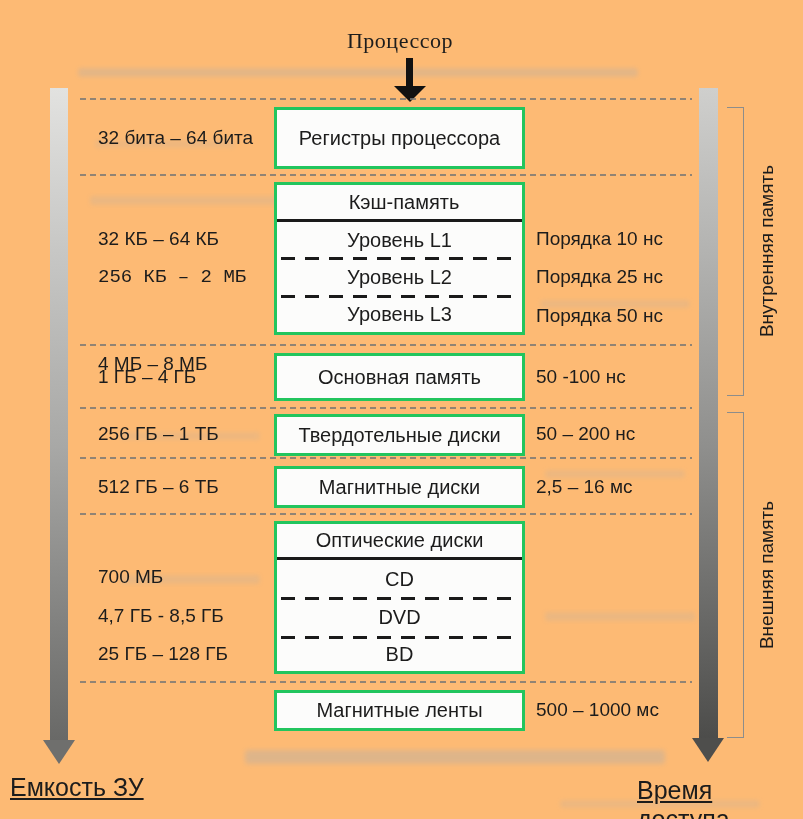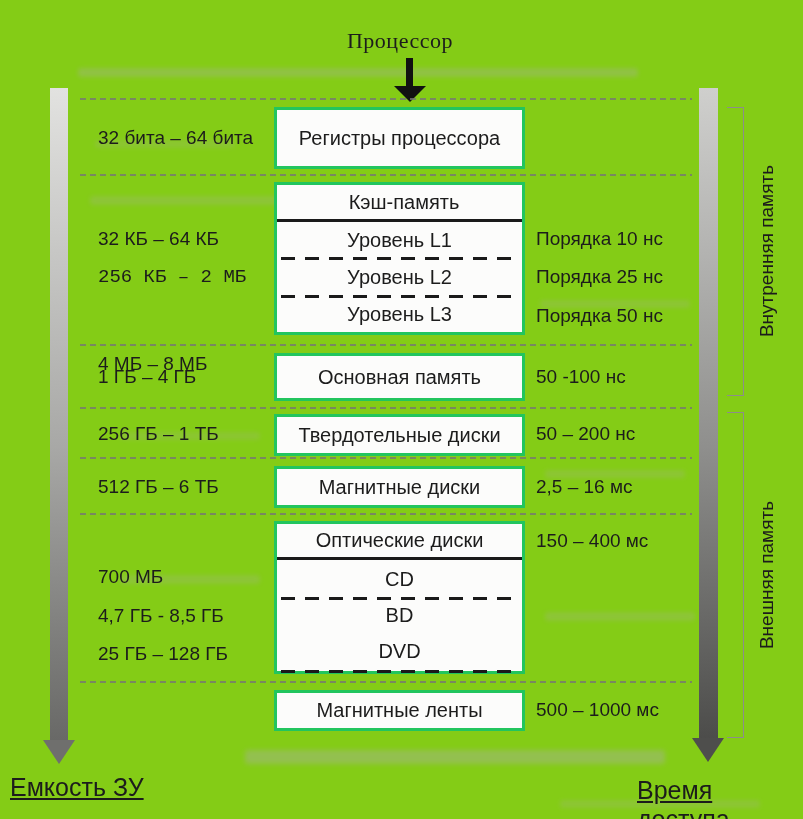--- a/index.html
+++ b/index.html
@@ -1,18 +1,18 @@
 <!DOCTYPE html>
 <html><head>
 <meta charset="utf-8">
 <style>
   html,body{margin:0;padding:0;}
   .page{
     position:relative; width:803px; height:819px; overflow:hidden;
-    background:#84cc16; color:#1c1c1c;
+    background:#fdba74; color:#1c1c1c;
     font-family:"Liberation Sans", sans-serif;
   }
   
   .smudge{position:absolute; background:#adadad; filter:blur(2.2px); opacity:.30; border-radius:3px;}
   
   .proc-title{
     position:absolute; top:28px; left:300px; width:200px; text-align:center;
     font-family:"Liberation Serif", serif; font-size:22px; letter-spacing:.5px;
   }
   .proc-arrow-shaft{position:absolute; left:406px; top:58px; width:7px; height:29px; background:#111;}
@@ -134,29 +134,28 @@
 
   <div class="cap" style="top:566px;">700 МБ</div>
   <div class="cap" style="top:605px;">4,7 ГБ - 8,5 ГБ</div>
   <div class="cap" style="top:643px;">25 ГБ – 128 ГБ</div>
   <div class="mbox stack" style="top:521px;height:153px;">
     <div class="stack-row hdr" style="height:36px;">Оптические диски</div>
     <div class="stack-row dash" style="height:38px;">
       <span>CD</span>
       <span class="dash-line"></span>
     </div>
-    <div class="stack-row" style="height:34px;">
-      <span>BD</span>
-    </div>
     <div class="stack-row dash" style="height:39px;">
       <span>DVD</span>
       <span class="dash-line"></span>
     </div>
+    <div class="stack-row" style="height:34px;">
+      <span>BD</span>
+    </div>
   </div>
-  <div class="tim" style="top:530px;">150 – 400 мс</div>
 
   <div class="mbox" style="top:690px;height:41px;">
     <span>Магнитные ленты</span>
   </div>
   <div class="tim" style="top:699px;">500 – 1000 мс</div>
 
   <div class="bracket" style="top:107px;height:289px;"></div>
   <div class="vlabel" style="top:239px;">Внутренняя память</div>
   <div class="bracket" style="top:412px;height:326px;"></div>
   <div class="vlabel" style="top:563px;">Внешняя память</div>

